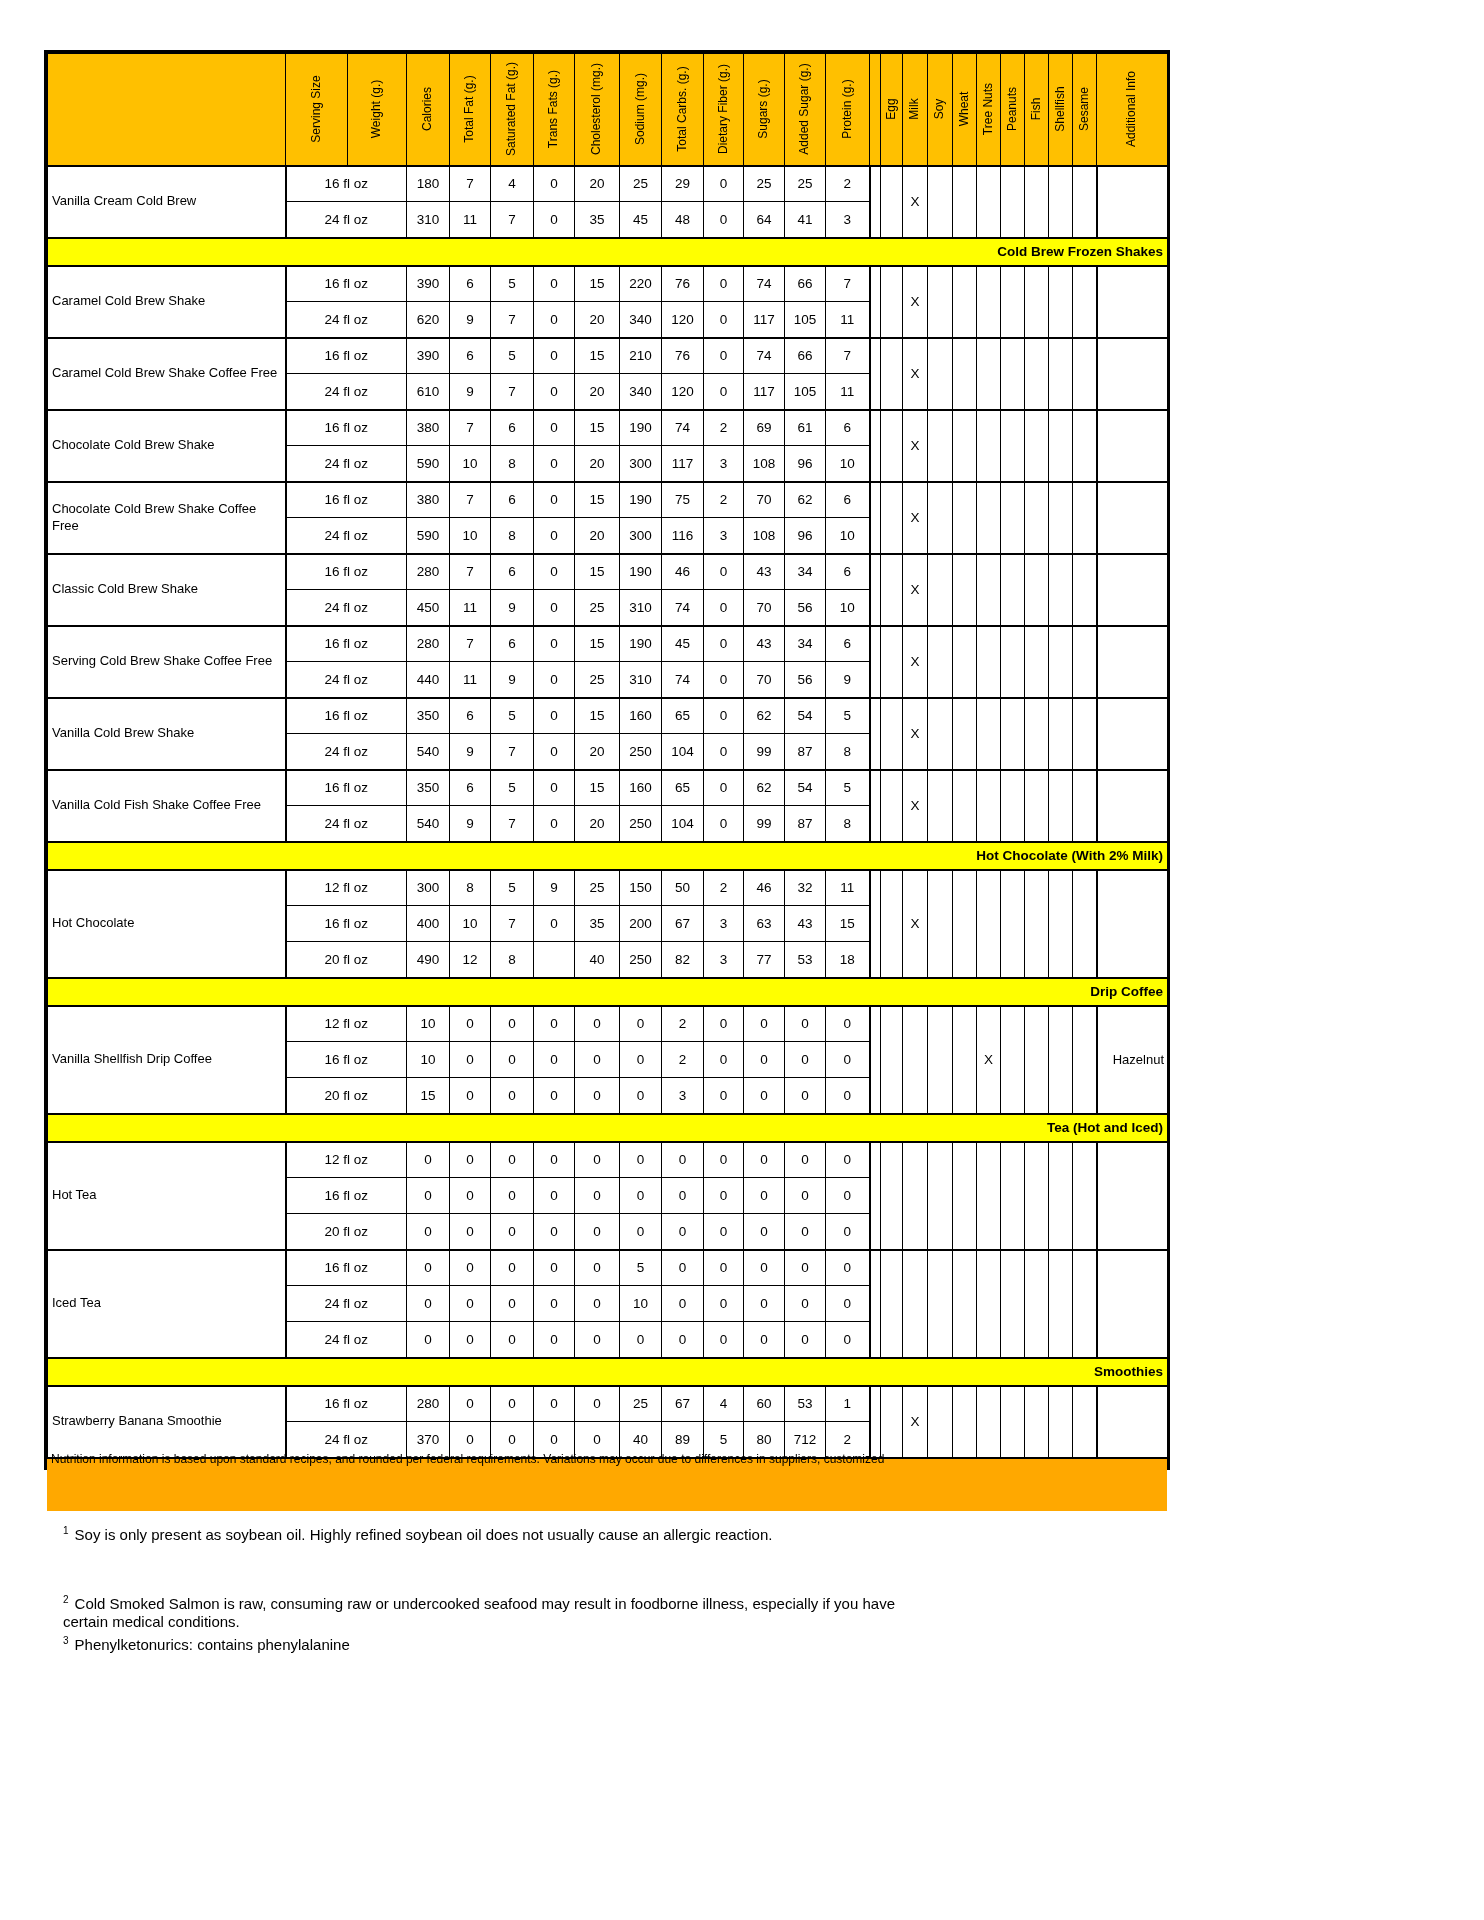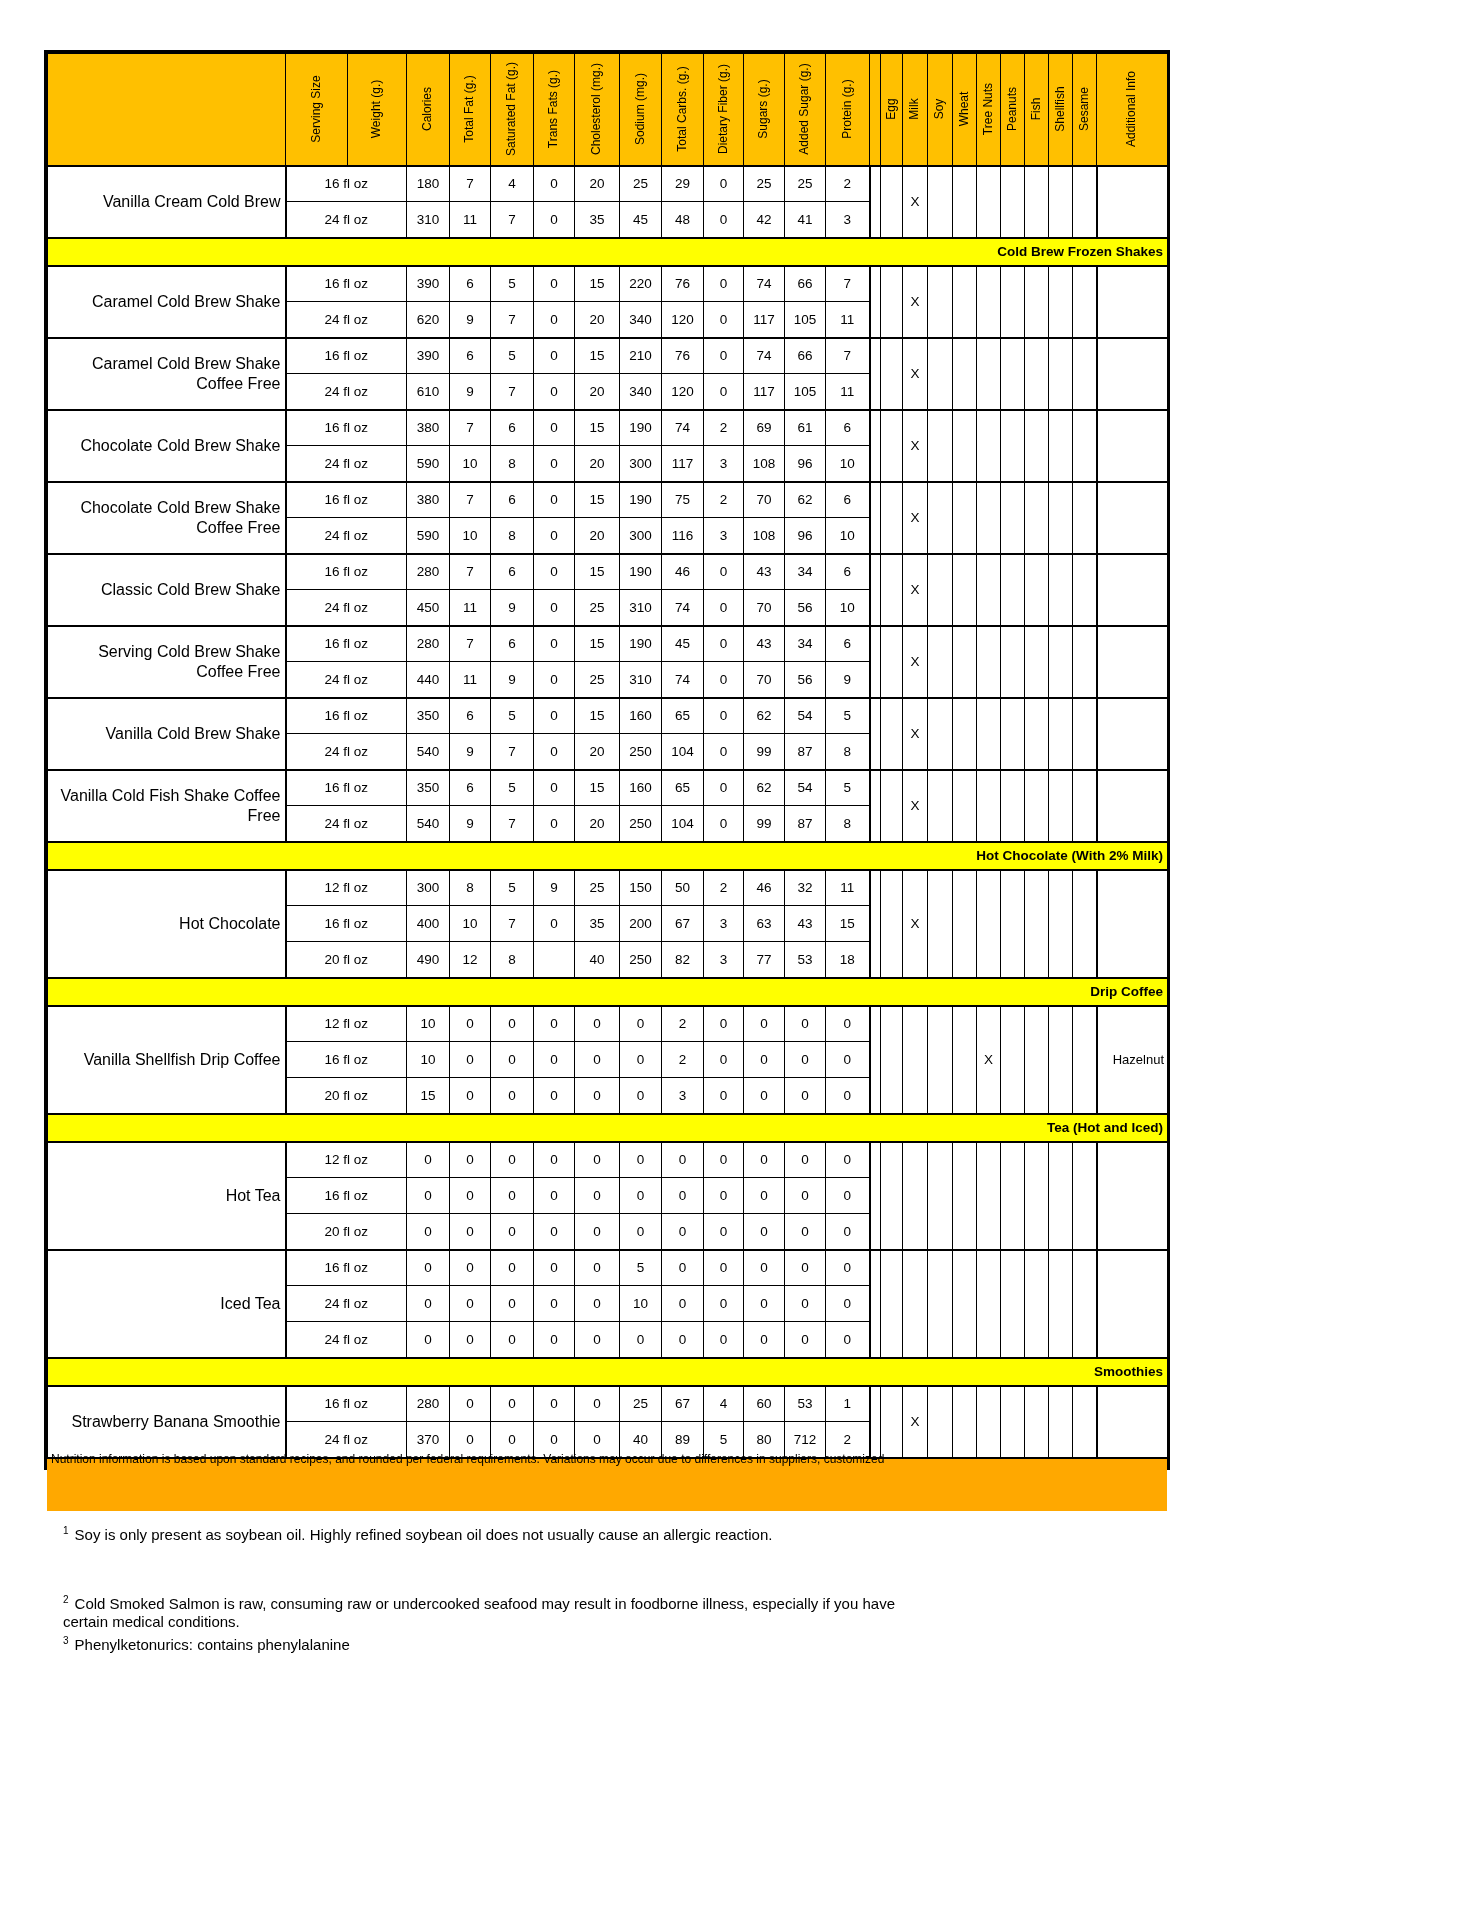--- a/index.html
+++ b/index.html
@@ -39,22 +39,22 @@
   }
   .rot{
     position:absolute;left:50%;top:50%;
     transform:translate(-50%,-50%) rotate(-90deg);
     width:102px;text-align:center;
     font-size:12px;line-height:1.12;font-weight:normal;color:var(--ink);
   }
   tbody.group{border-top:2px solid var(--ink);border-bottom:2px solid var(--ink);}
   tbody.section{border-top:2px solid var(--ink);border-bottom:2px solid var(--ink);}
   td.name-cell{
-    text-align:right;vertical-align:middle;
-    padding:14px 4px;font-size:16px;line-height:1.25;
+    text-align:left;vertical-align:middle;
+    padding:14px 4px;font-size:13px;line-height:1.25;
     border-right:2px solid var(--ink);
   }
   td.serving-cell{text-align:center;font-size:13.5px;height:36px;vertical-align:middle;}
   td.num-cell{text-align:center;font-size:13.5px;vertical-align:middle;}
   td.section-label{
     background:var(--section-bg);
     font-weight:bold;font-size:13.5px;
     text-align:right;padding:1px 4px;height:28px;vertical-align:middle;
   }
   td.spacer-cell{border-left:2px solid var(--ink);}
@@ -214,21 +214,21 @@
         <tr>
           <td class="serving-cell" colspan="2">24 fl oz</td>
           <td class="num-cell">310</td>
           <td class="num-cell">11</td>
           <td class="num-cell">7</td>
           <td class="num-cell">0</td>
           <td class="num-cell">35</td>
           <td class="num-cell">45</td>
           <td class="num-cell">48</td>
           <td class="num-cell">0</td>
-          <td class="num-cell">42</td>
+          <td class="num-cell">64</td>
           <td class="num-cell">41</td>
           <td class="num-cell">3</td>
         </tr>
       </tbody>
       <tbody class="section">
         <tr>
           <td class="section-label" colspan="25">Cold Brew Frozen Shakes</td>
         </tr>
       </tbody>
       <tbody class="group">

